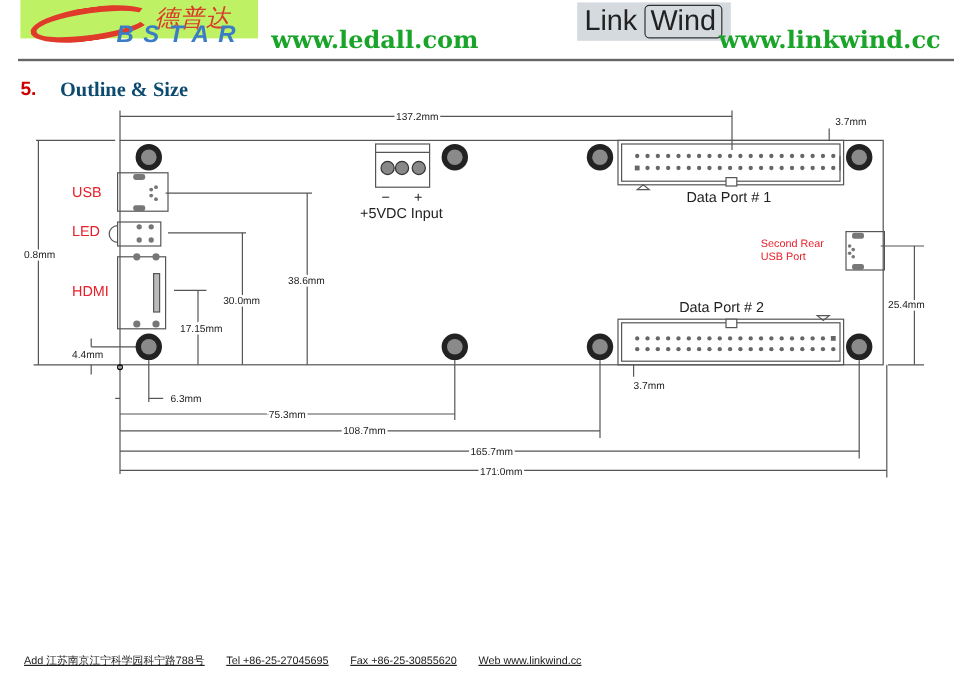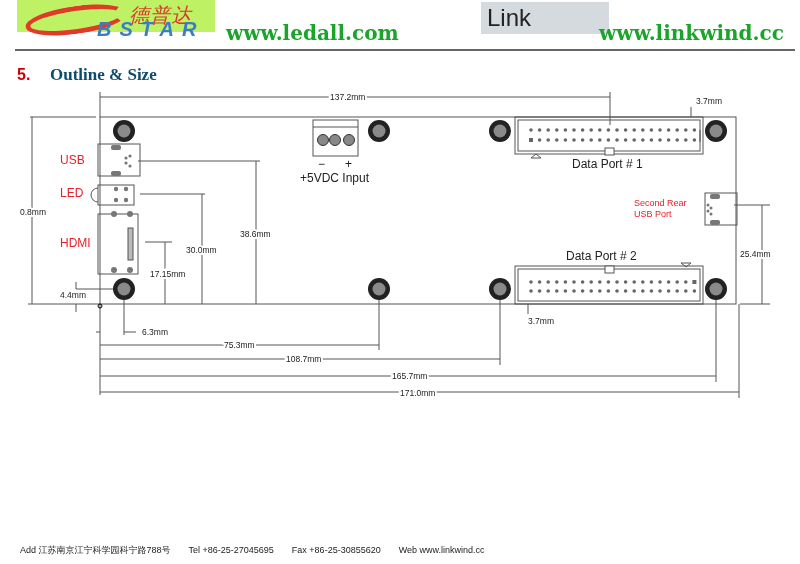--- a/index.html
+++ b/index.html
@@ -10,33 +10,34 @@
   .logo-bstar .en{position:absolute;left:80px;top:18px;font-size:20px;color:#3a7dc6;font-style:italic;letter-spacing:8px;font-weight:bold;}
   .url{position:absolute;font-family:"DejaVu Serif",serif;font-weight:bold;color:#1aa52a;font-size:20px;}
   .logo-lw{position:absolute;left:461px;top:2px;width:128px;height:32px;background:#d5dadf;margin-left:20px;}
   .logo-lw .link{position:absolute;left:6px;top:2px;font-size:24px;color:#222;}
   .logo-lw .wind{position:absolute;left:56px;top:2px;border:1.5px solid #333;border-radius:4px;font-size:24px;color:#222;padding:0 4px;line-height:26px;}
   .hr{position:absolute;left:15px;top:49px;width:780px;height:2px;background:#666;}
   .sec-num{position:absolute;left:17px;top:66px;font-weight:bold;font-size:16px;color:#c00;}
   .sec-title{position:absolute;left:50px;top:65px;font-family:"Liberation Serif",serif;font-weight:bold;font-size:17px;color:#0c4a6e;}
   svg{position:absolute;left:0;top:0;}
   .footer{position:absolute;left:20px;top:544px;font-size:9px;color:#222;white-space:pre;}
-  .footer span{margin-right:18px;}
+  .footer span{margin-right:18px;text-decoration:underline;}
 </style>
 </head>
 <body>
 
 <div class="logo-bstar">
   <div class="swoosh"></div>
   <div class="cn">德普达</div>
   <div class="en">BSTAR</div>
 </div>
 <div class="url" style="left:226px;top:21px;">www.ledall.com</div>
 <div class="logo-lw">
   <span class="link">Link</span>
+  <span class="wind">Wind</span>
 </div>
 <div class="url" style="left:599px;top:21px;">www.linkwind.cc</div>
 <div class="hr"></div>
 
 <div class="sec-num">5.</div>
 <div class="sec-title">Outline &amp; Size</div>
 
 <svg width="800" height="564" font-family="Liberation Sans, sans-serif">
   <defs>
     <g id="mount">

